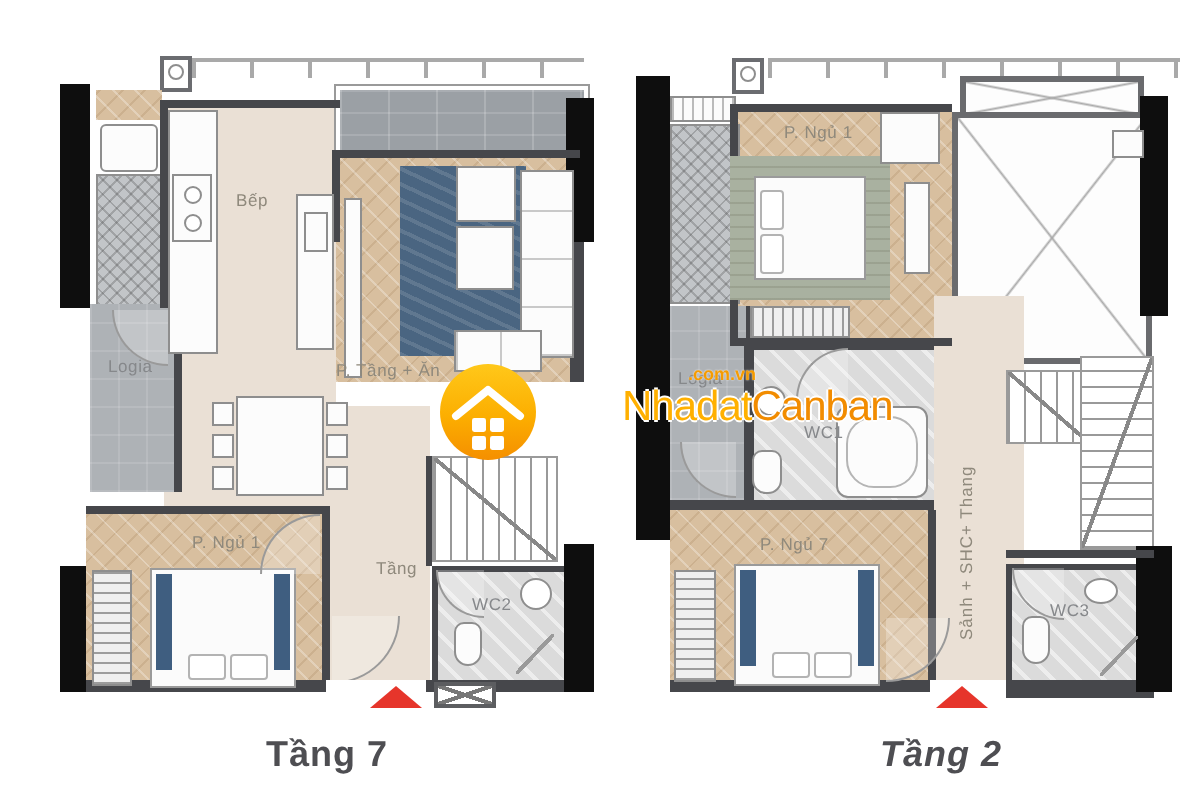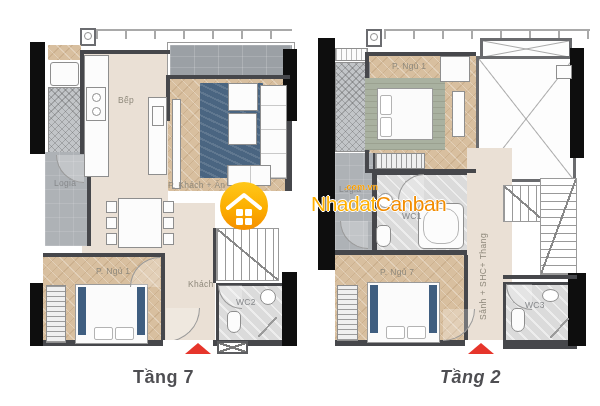--- a/index.html
+++ b/index.html
@@ -159,24 +159,24 @@
   <div class="abs furn" style="left:197px;top:286px;width:14px;height:22px;border-radius:5px 5px 7px 7px;"></div>
   <div class="abs shower" style="left:228px;top:292px;width:19px;height:20px;"></div>
   <div class="abs arc" style="left:188px;top:260px;width:24px;height:24px;"></div>
 
   <div class="abs arc" style="left:136px;top:283px;width:34px;height:34px;transform:scaleX(-1);"></div>
   <div class="abs" style="left:133px;top:315px;width:50px;height:7px;background:#fff;"></div>
   <div class="abs xbox" style="left:187px;top:316px;width:31px;height:13px;"></div>
   <div class="abs tri-up" style="left:155px;top:318px;"></div>
 
   <div class="label" style="left:88px;top:70px;">Bếp</div>
-  <div class="label" style="left:138px;top:155px;">P. Khách + Ăn</div>
+  <div class="label" style="left:138px;top:155px;">P. Tầng + Ăn</div>
   <div class="label gray" style="left:24px;top:153px;">Logia</div>
   <div class="label" style="left:66px;top:241px;">P. Ngủ 1</div>
-  <div class="label" style="left:158px;top:254px;">Khách</div>
+  <div class="label" style="left:158px;top:254px;">Tầng</div>
   <div class="label gray" style="left:206px;top:272px;">WC2</div>
 </div>
 
 <div id="plan2" class="plan">
 
   <div class="abs rail" style="left:66px;top:4px;width:206px;"></div>
   <div class="abs post" style="left:48px;top:4px;width:16px;height:18px;">
       <div class="circle"></div>
     </div>
 

